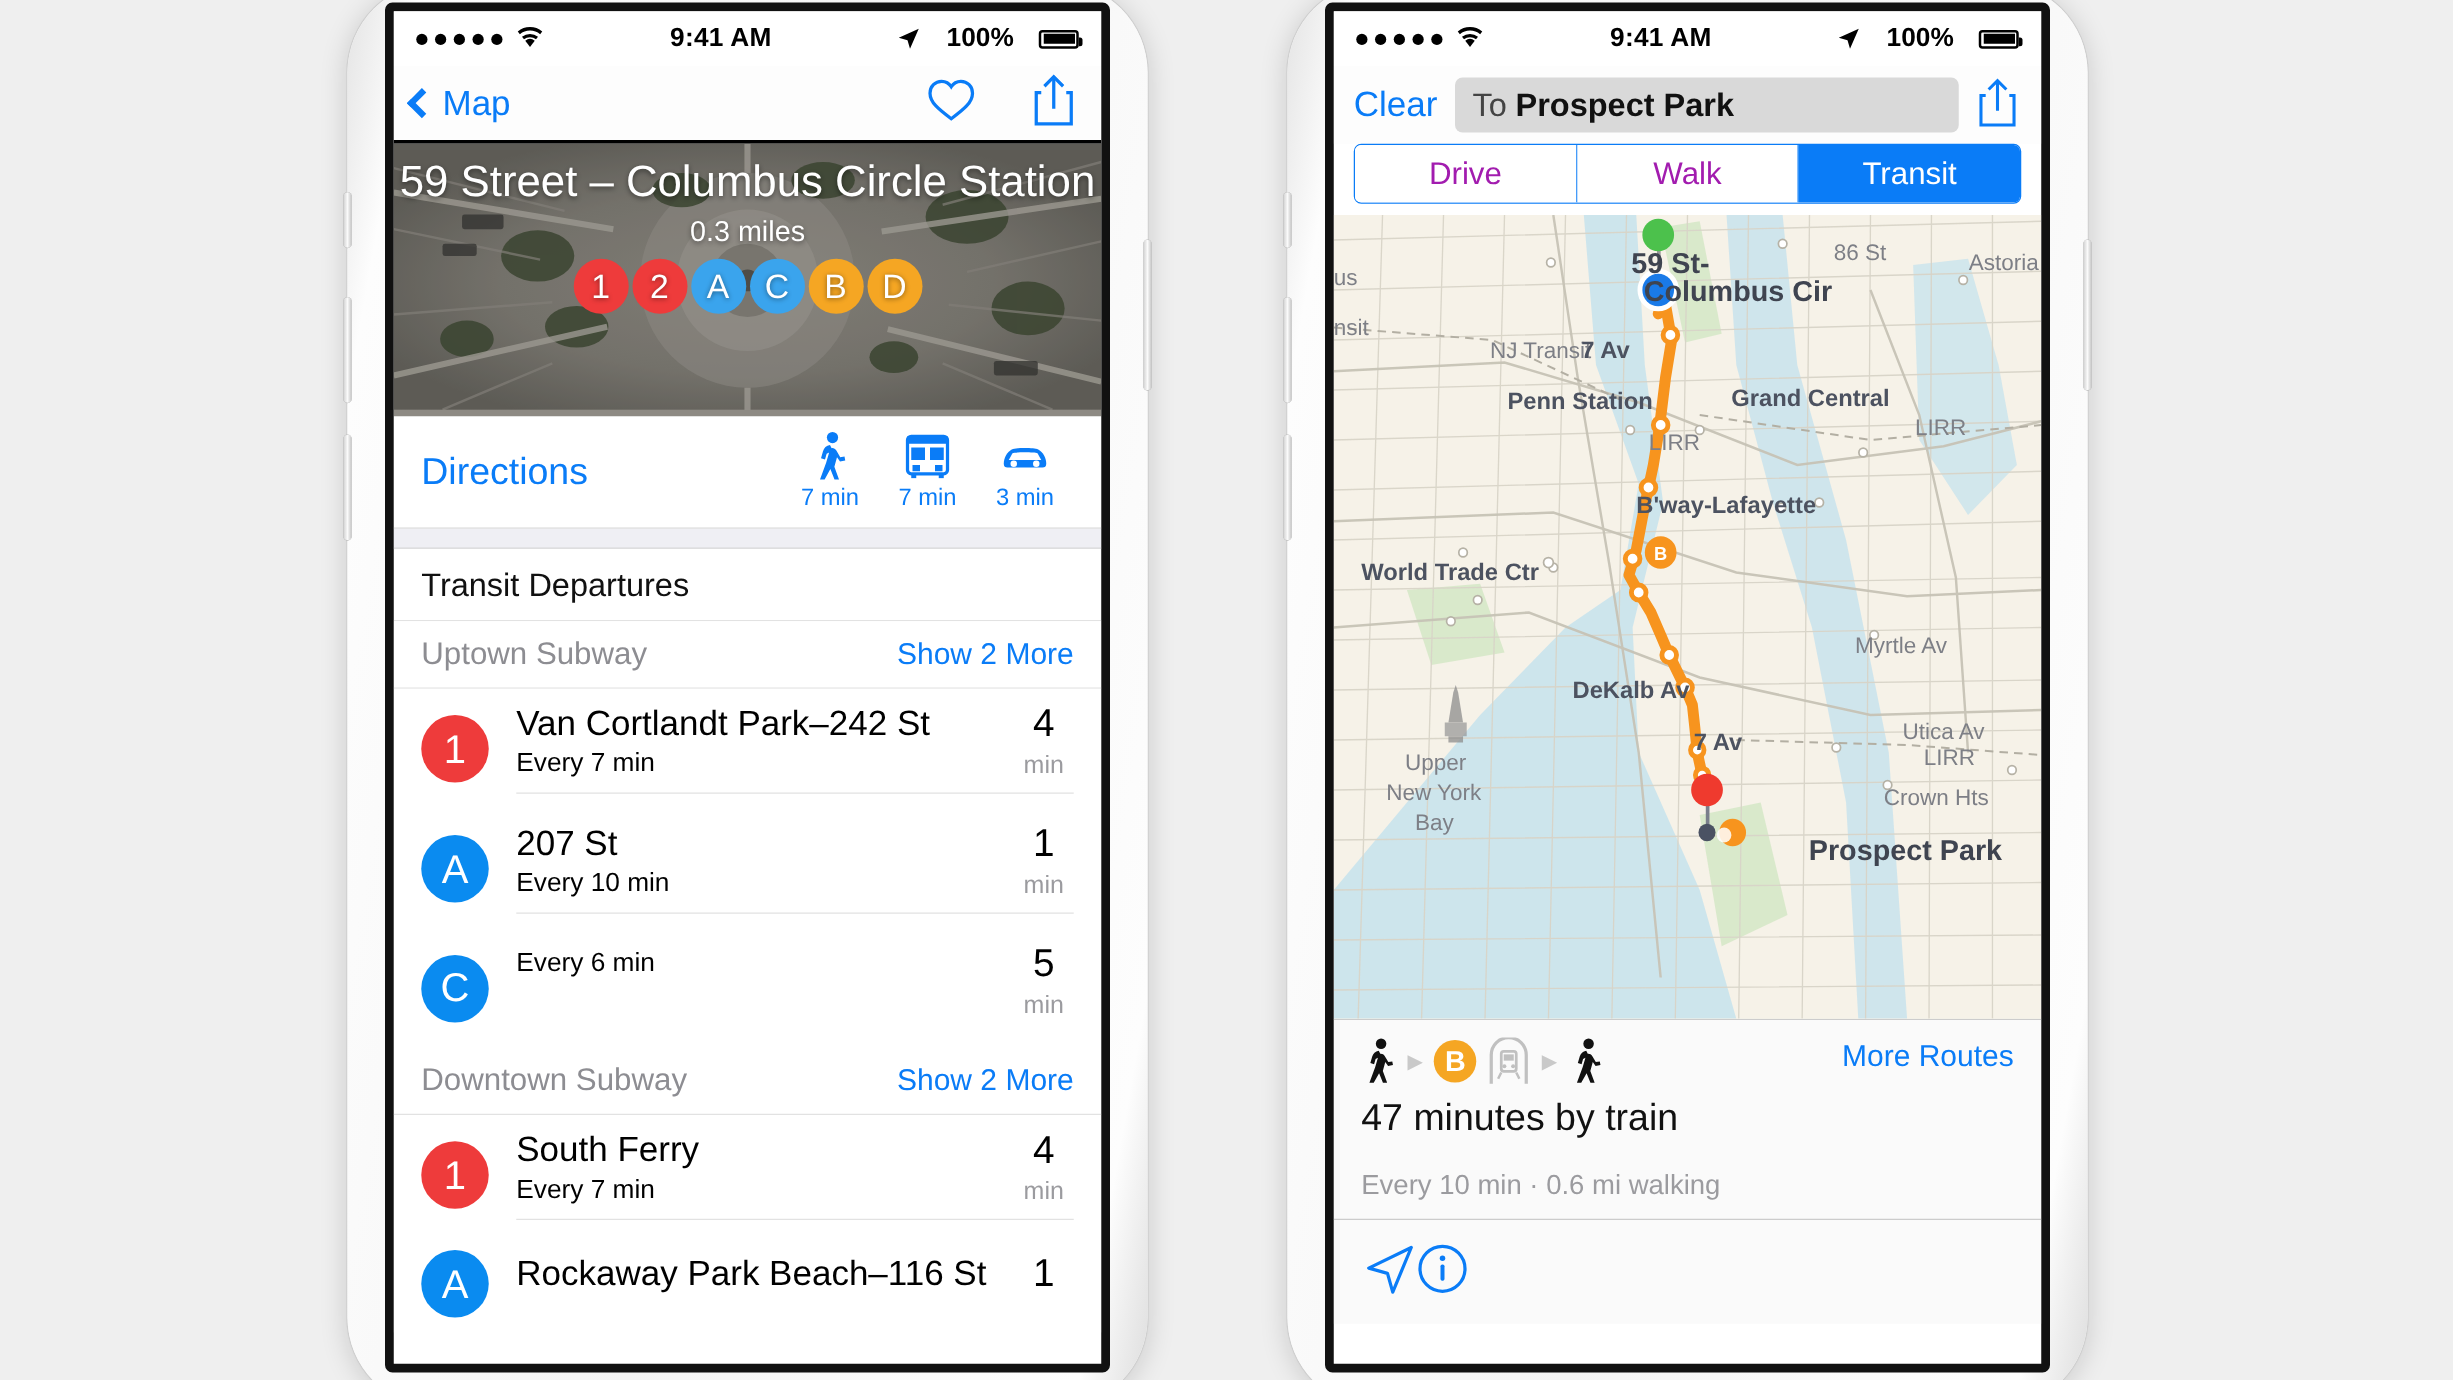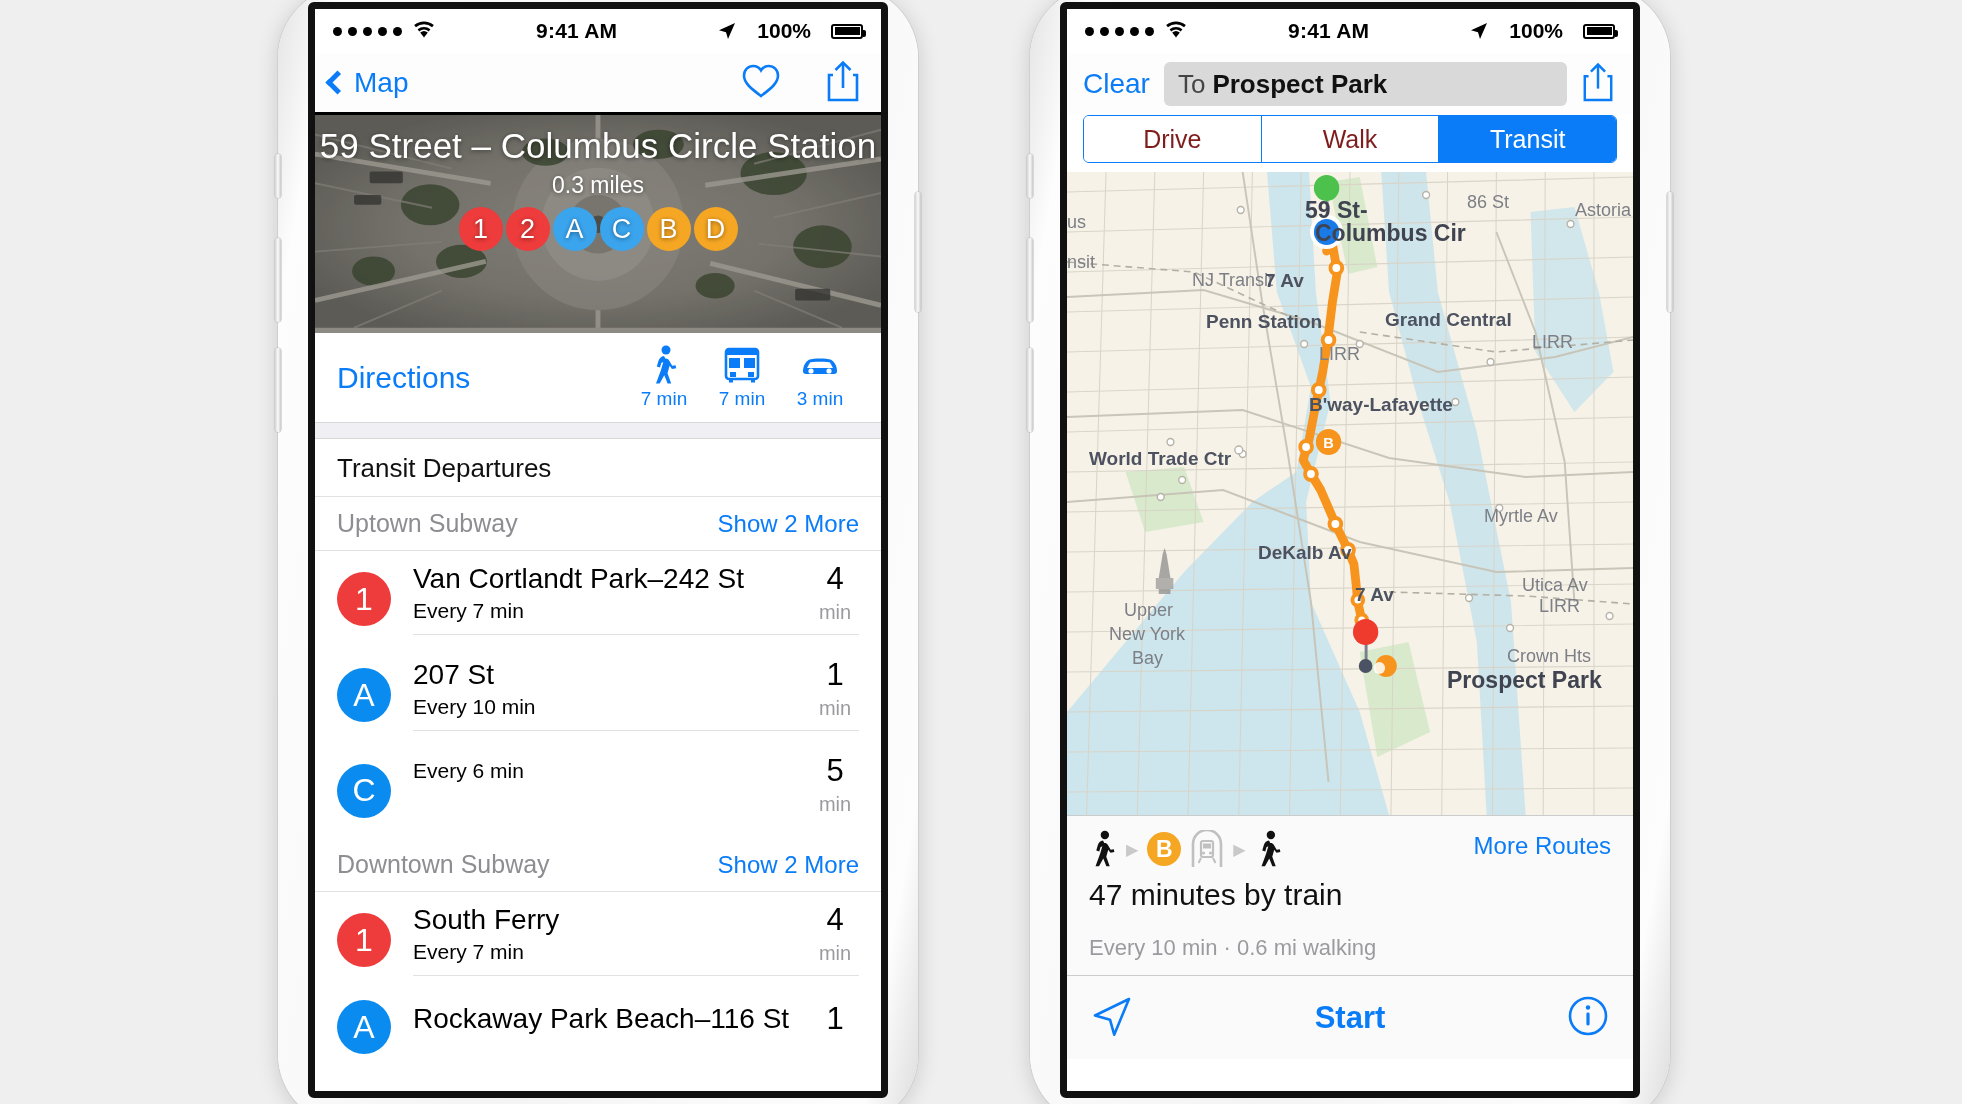--- a/index.html
+++ b/index.html
@@ -108,21 +108,21 @@
   
   .search-bar { height:62px; display:flex; align-items:center; gap:14px;
      padding:0 18px 0 16px; background:#fdfdfd; }
   .clear-btn { color:#0a7cf7; font-size:28px; }
   .search-field { flex:1; height:44px; background:#d9d9d9; border-radius:6px;
      display:flex; align-items:center; padding:0 14px; font-size:26px; color:#444; }
   .search-field b { color:#111; font-weight:bold; margin-left:7px; }
   .seg { display:flex; margin:0 16px 9px; height:48px; border:1px solid #0a7cf7; border-radius:6px;
      overflow:hidden; }
   .seg div { flex:1; display:flex; align-items:center; justify-content:center;
-     font-size:25px; color:#7f1d1d; background:#fff; border-right:1px solid #0a7cf7; }
+     font-size:25px; color:#a21caf; background:#fff; border-right:1px solid #0a7cf7; }
   .seg div:last-child { border-right:none; }
   .seg div.on { background:#0a7cf7; color:#fff; }
 
   .maparea { position:relative; height:643px; overflow:hidden; background:#f2efe6; }
   .maplabel { position:absolute; font-size:18px; color:#7d7f86; white-space:nowrap; }
   .maplabel.dark { color:#4c5260; font-weight:bold; font-size:19px; }
   .maplabel.big { font-size:23px; color:#3f4450; font-weight:bold; }
 
   .route-panel { background:#fafafa; border-top:1px solid #ccc; }
   .rp-top { padding:14px 22px 14px; position:relative; }
@@ -536,21 +536,21 @@
             <div class="maplabel dark" style="left: 318px; top: 137px;">Grand Central</div>
             <div class="maplabel" style="left: 252px; top: 172px;">LIRR</div>
             <div class="maplabel" style="left: 465px; top: 160px;">LIRR</div>
             <div class="maplabel dark" style="left: 242px; top: 222px;">B'way-Lafayette</div>
             <div class="maplabel dark" style="left: 22px; top: 276px;">World Trade Ctr</div>
             <div class="maplabel" style="left: 382px; top: 334px; margin-left: 35px;">Myrtle Av</div>
             <div class="maplabel dark" style="left: 191px; top: 370px;">DeKalb Av</div>
             <div class="maplabel dark" style="left: 288px; top: 412px;">7 Av</div>
             <div class="maplabel" style="left: 455px; top: 403px;">Utica Av</div>
             <div class="maplabel" style="left: 472px; top: 424px;">LIRR</div>
-            <div class="maplabel" style="left: 440px; top: 474px;">Crown Hts</div>
+            <div class="maplabel" style="left: 440px; top: 456px;">Crown Hts</div>
             <div class="maplabel" style="left: 57px; top: 428px;">Upper</div>
             <div class="maplabel" style="left: 42px; top: 452px;">New York</div>
             <div class="maplabel" style="left: 65px; top: 476px;">Bay</div>
             <div class="maplabel big" style="left: 380px; top: 495px;">Prospect Park</div>
           </div>
     </div>
 
     <div class="route-panel">
       <div class="rp-top">
         <div class="rp-icons">
@@ -577,21 +577,20 @@
         <div class="rp-more">More Routes</div>
         <div class="rp-title">47 minutes by train</div>
         <div class="rp-sub">Every 10 min · 0.6 mi walking</div>
       </div>
       <div class="rp-bottom">
         <span>
           <svg width="42" height="42" viewBox="0 0 42 42">
                 <path d="M38 4 4 20.5l15 4.2 4.2 15z" fill="none" stroke="#0a7cf7" stroke-width="2.6" stroke-linejoin="round"></path>
               </svg>
         </span>
-        <span class="rp-start">Start</span>
         <span>
           <svg width="42" height="42" viewBox="0 0 42 42">
                 <circle cx="21" cy="21" r="18" fill="none" stroke="#0a7cf7" stroke-width="2.6"></circle>
                 <circle cx="21" cy="12.5" r="2.2" fill="#0a7cf7"></circle>
                 <rect x="19.4" y="17.5" width="3.2" height="13" rx="1.4" fill="#0a7cf7"></rect>
               </svg>
         </span>
       </div>
     </div>
   </div>

